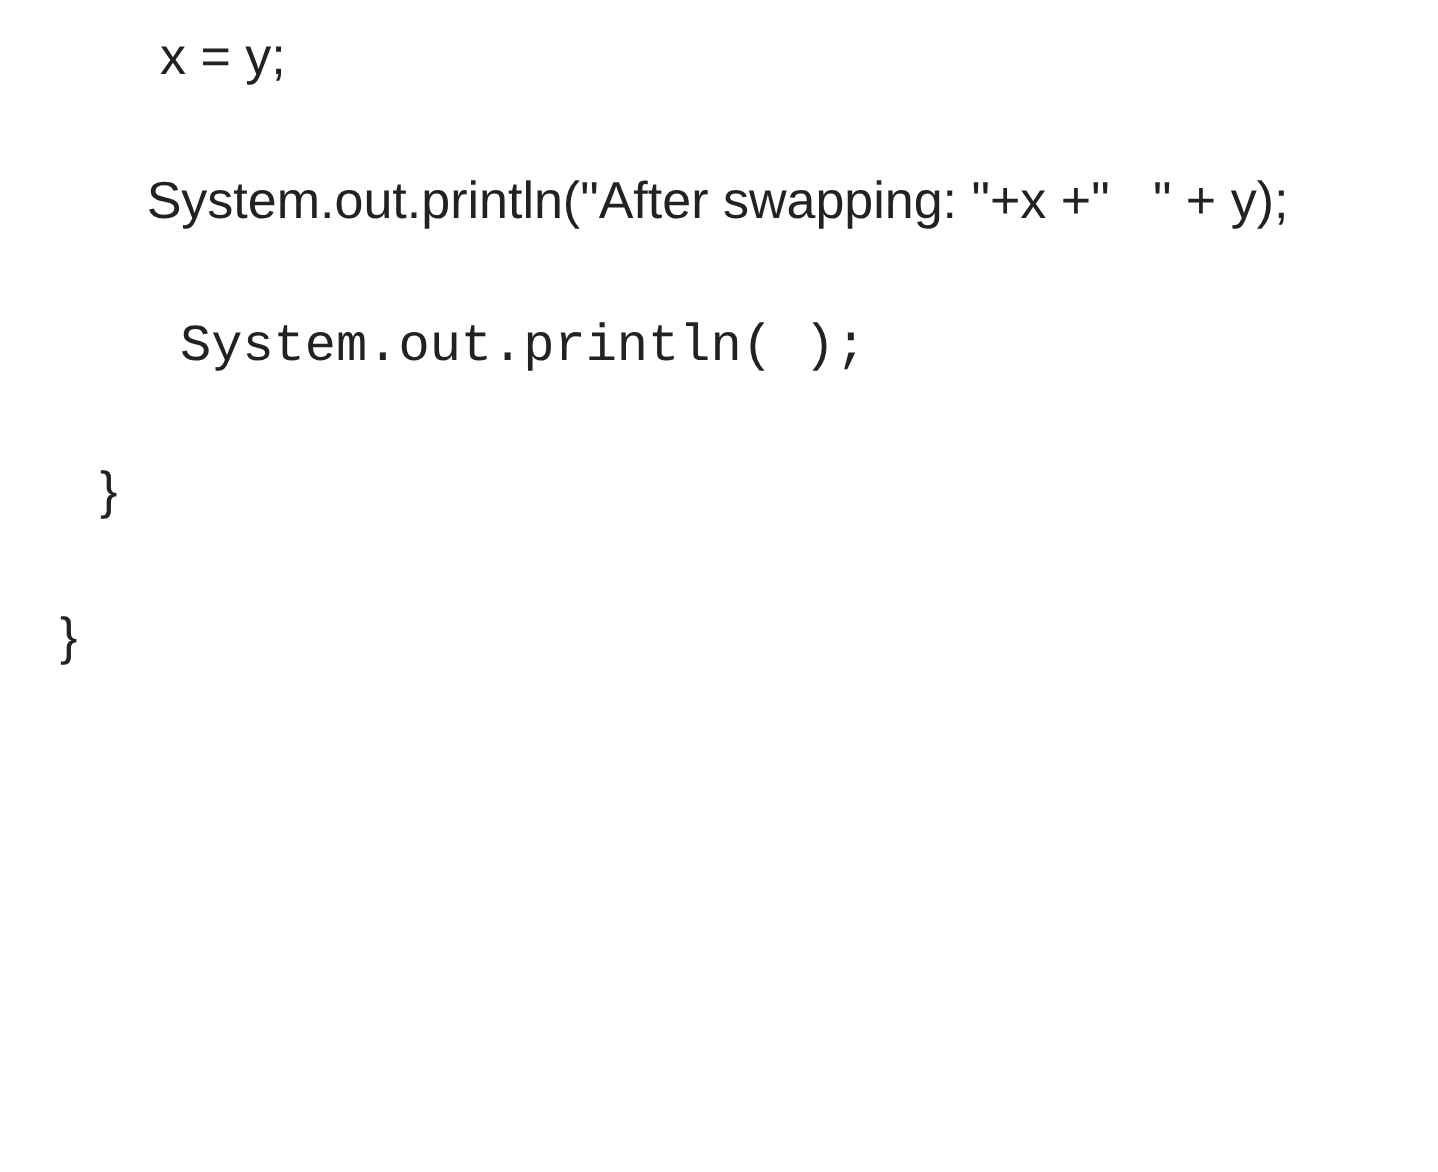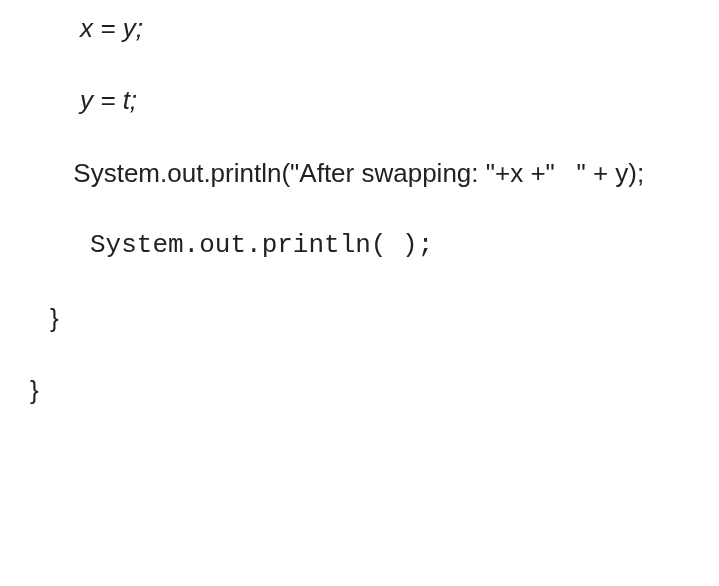--- a/index.html
+++ b/index.html
@@ -21,36 +21,34 @@
       white-space: pre;
       margin-bottom: 36px;
     }
     .code-line-wrapped {
       white-space: pre-wrap;
       word-wrap: break-word;
       margin-bottom: 36px;
     }
     .indent1 {
       padding-left: 50px;
-      font-style: italic;
     }
     .indent2 {
       padding-left: 60px;
       font-family: Liberation Mono, monospace;
     }
     .indent0 {
       padding-left: 0px;
     }
     .indent-brace {
       padding-left: 20px;
     }
   </style>
 </head>
 <body>
 
 <div class="code-container">
   <div class="code-line indent1">x = y;</div>
-  <div class="code-line indent1">y = t;</div>
   <div class="code-line-wrapped indent0">      System.out.println("After swapping: "+x +"   " + y);</div>
   <div class="code-line indent2">System.out.println( );</div>
   <div class="code-line indent-brace">}</div>
   <div class="code-line indent0">}</div>
 </div>
 
 </body></html>

